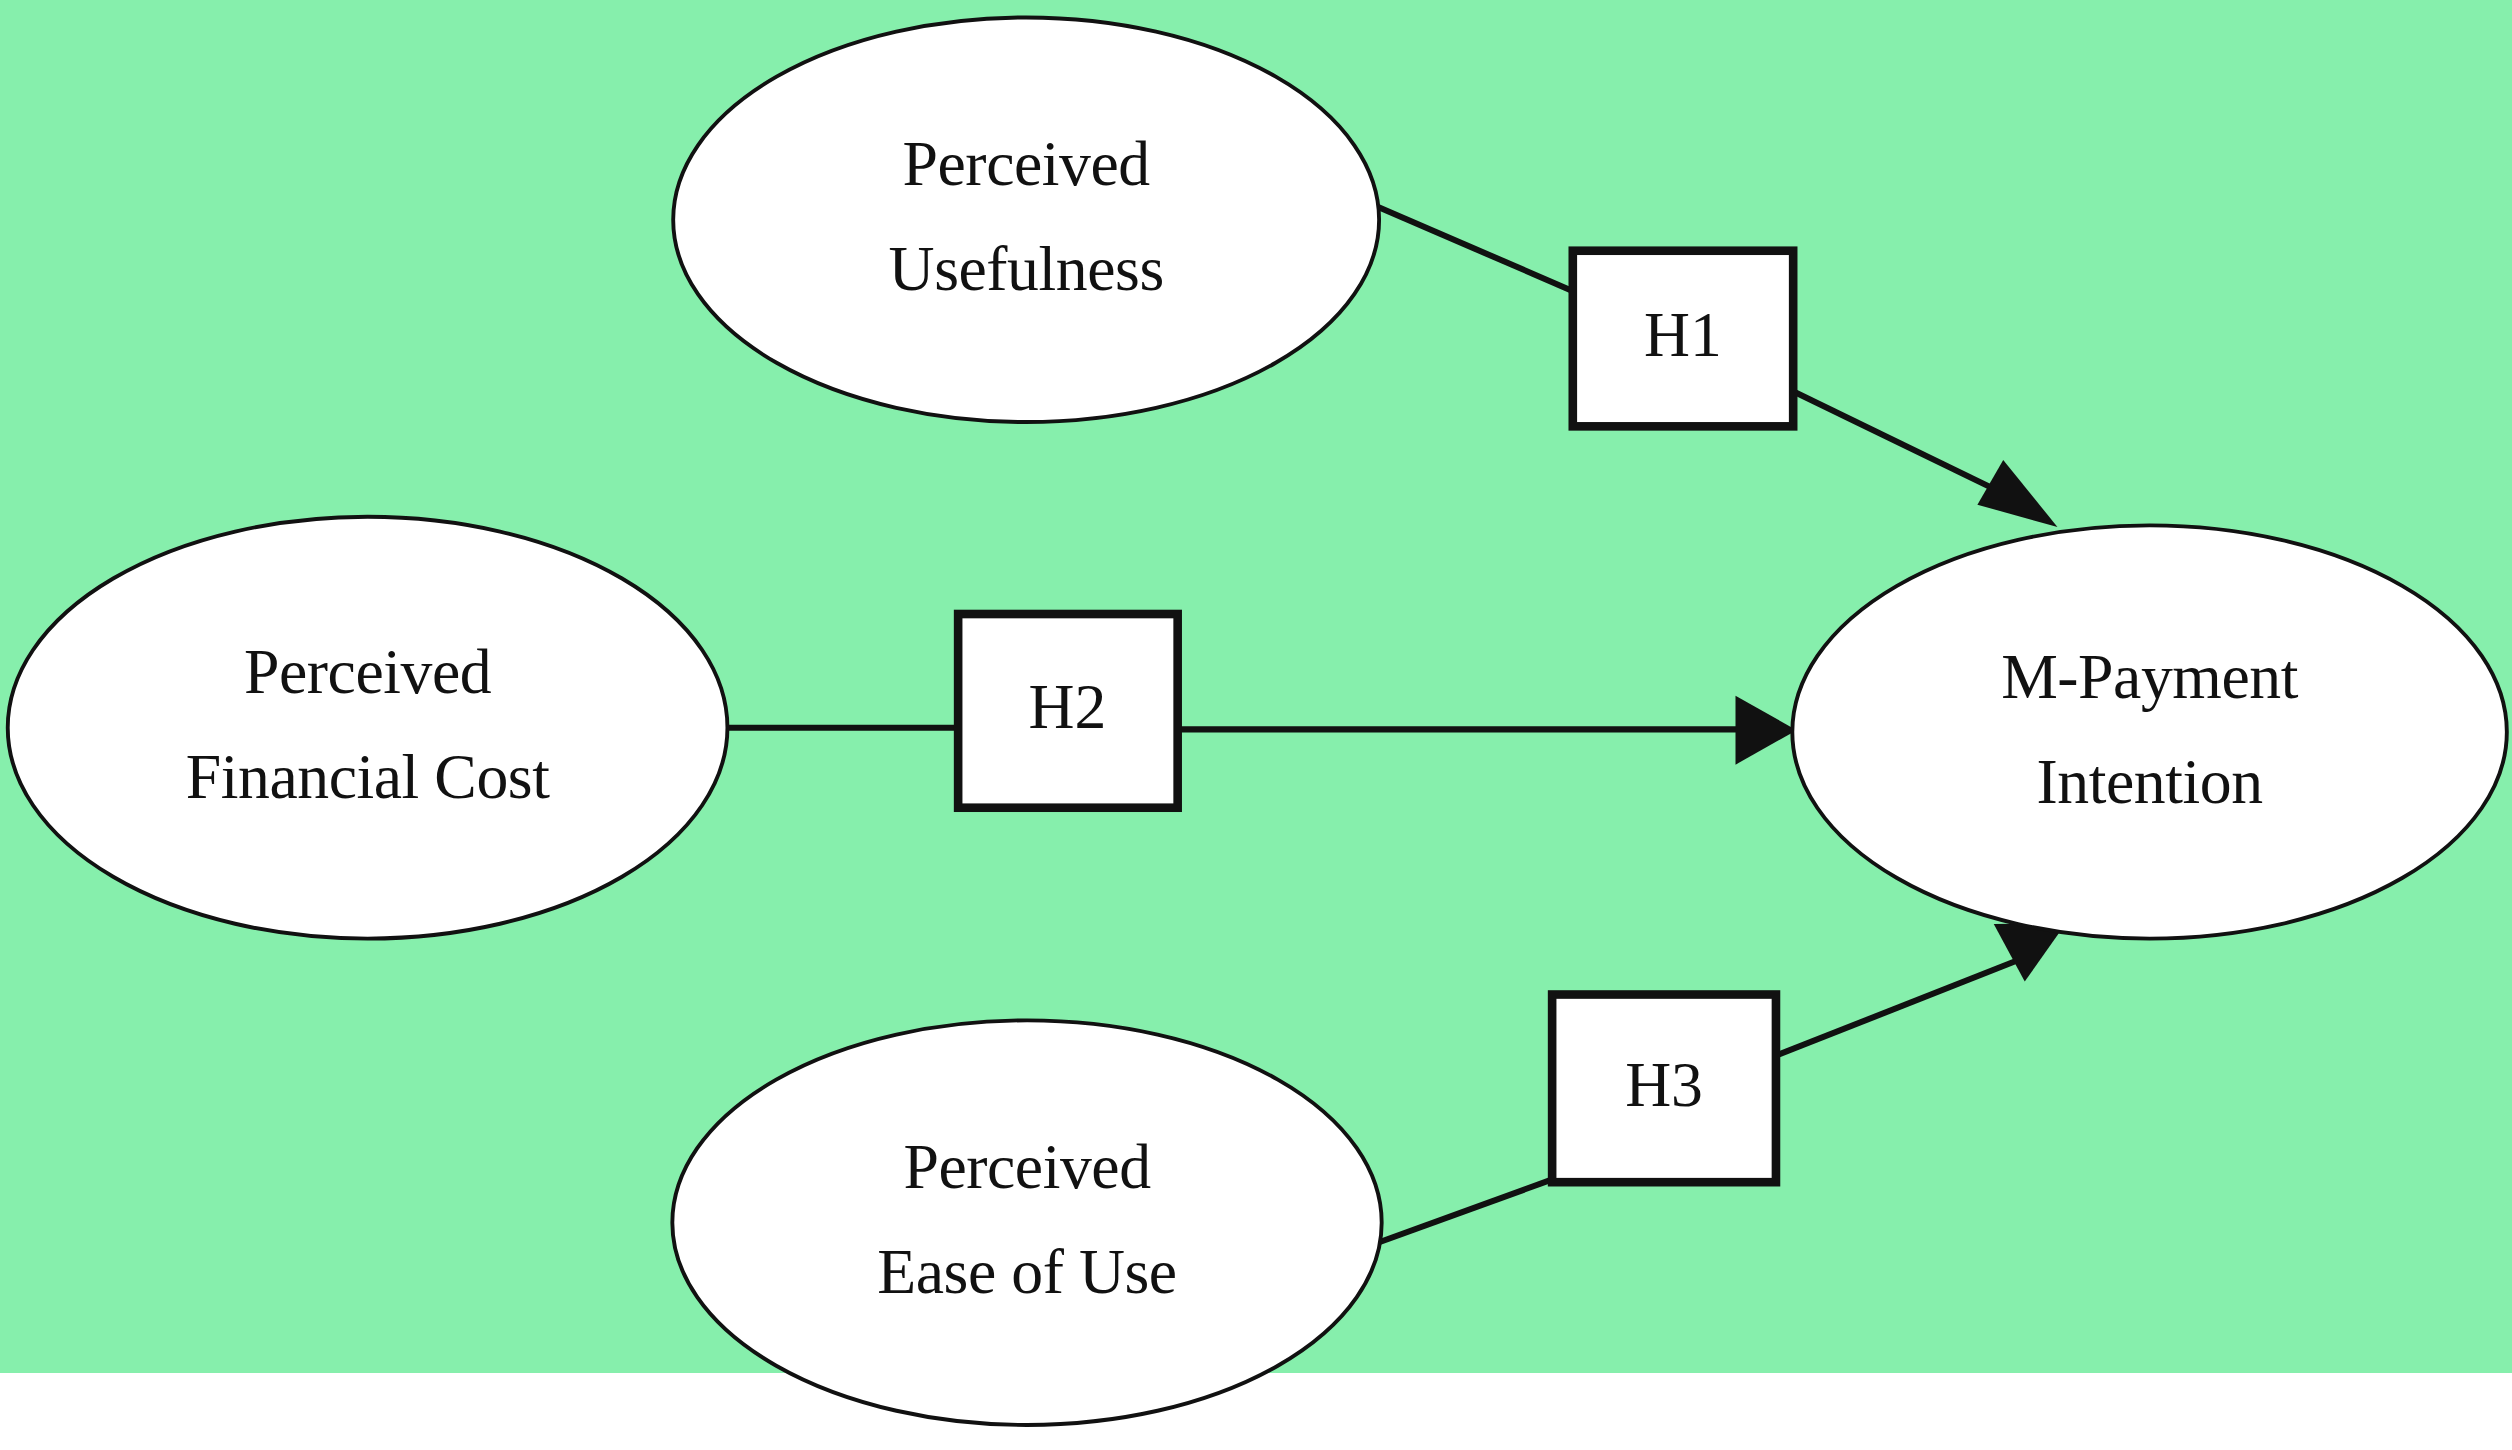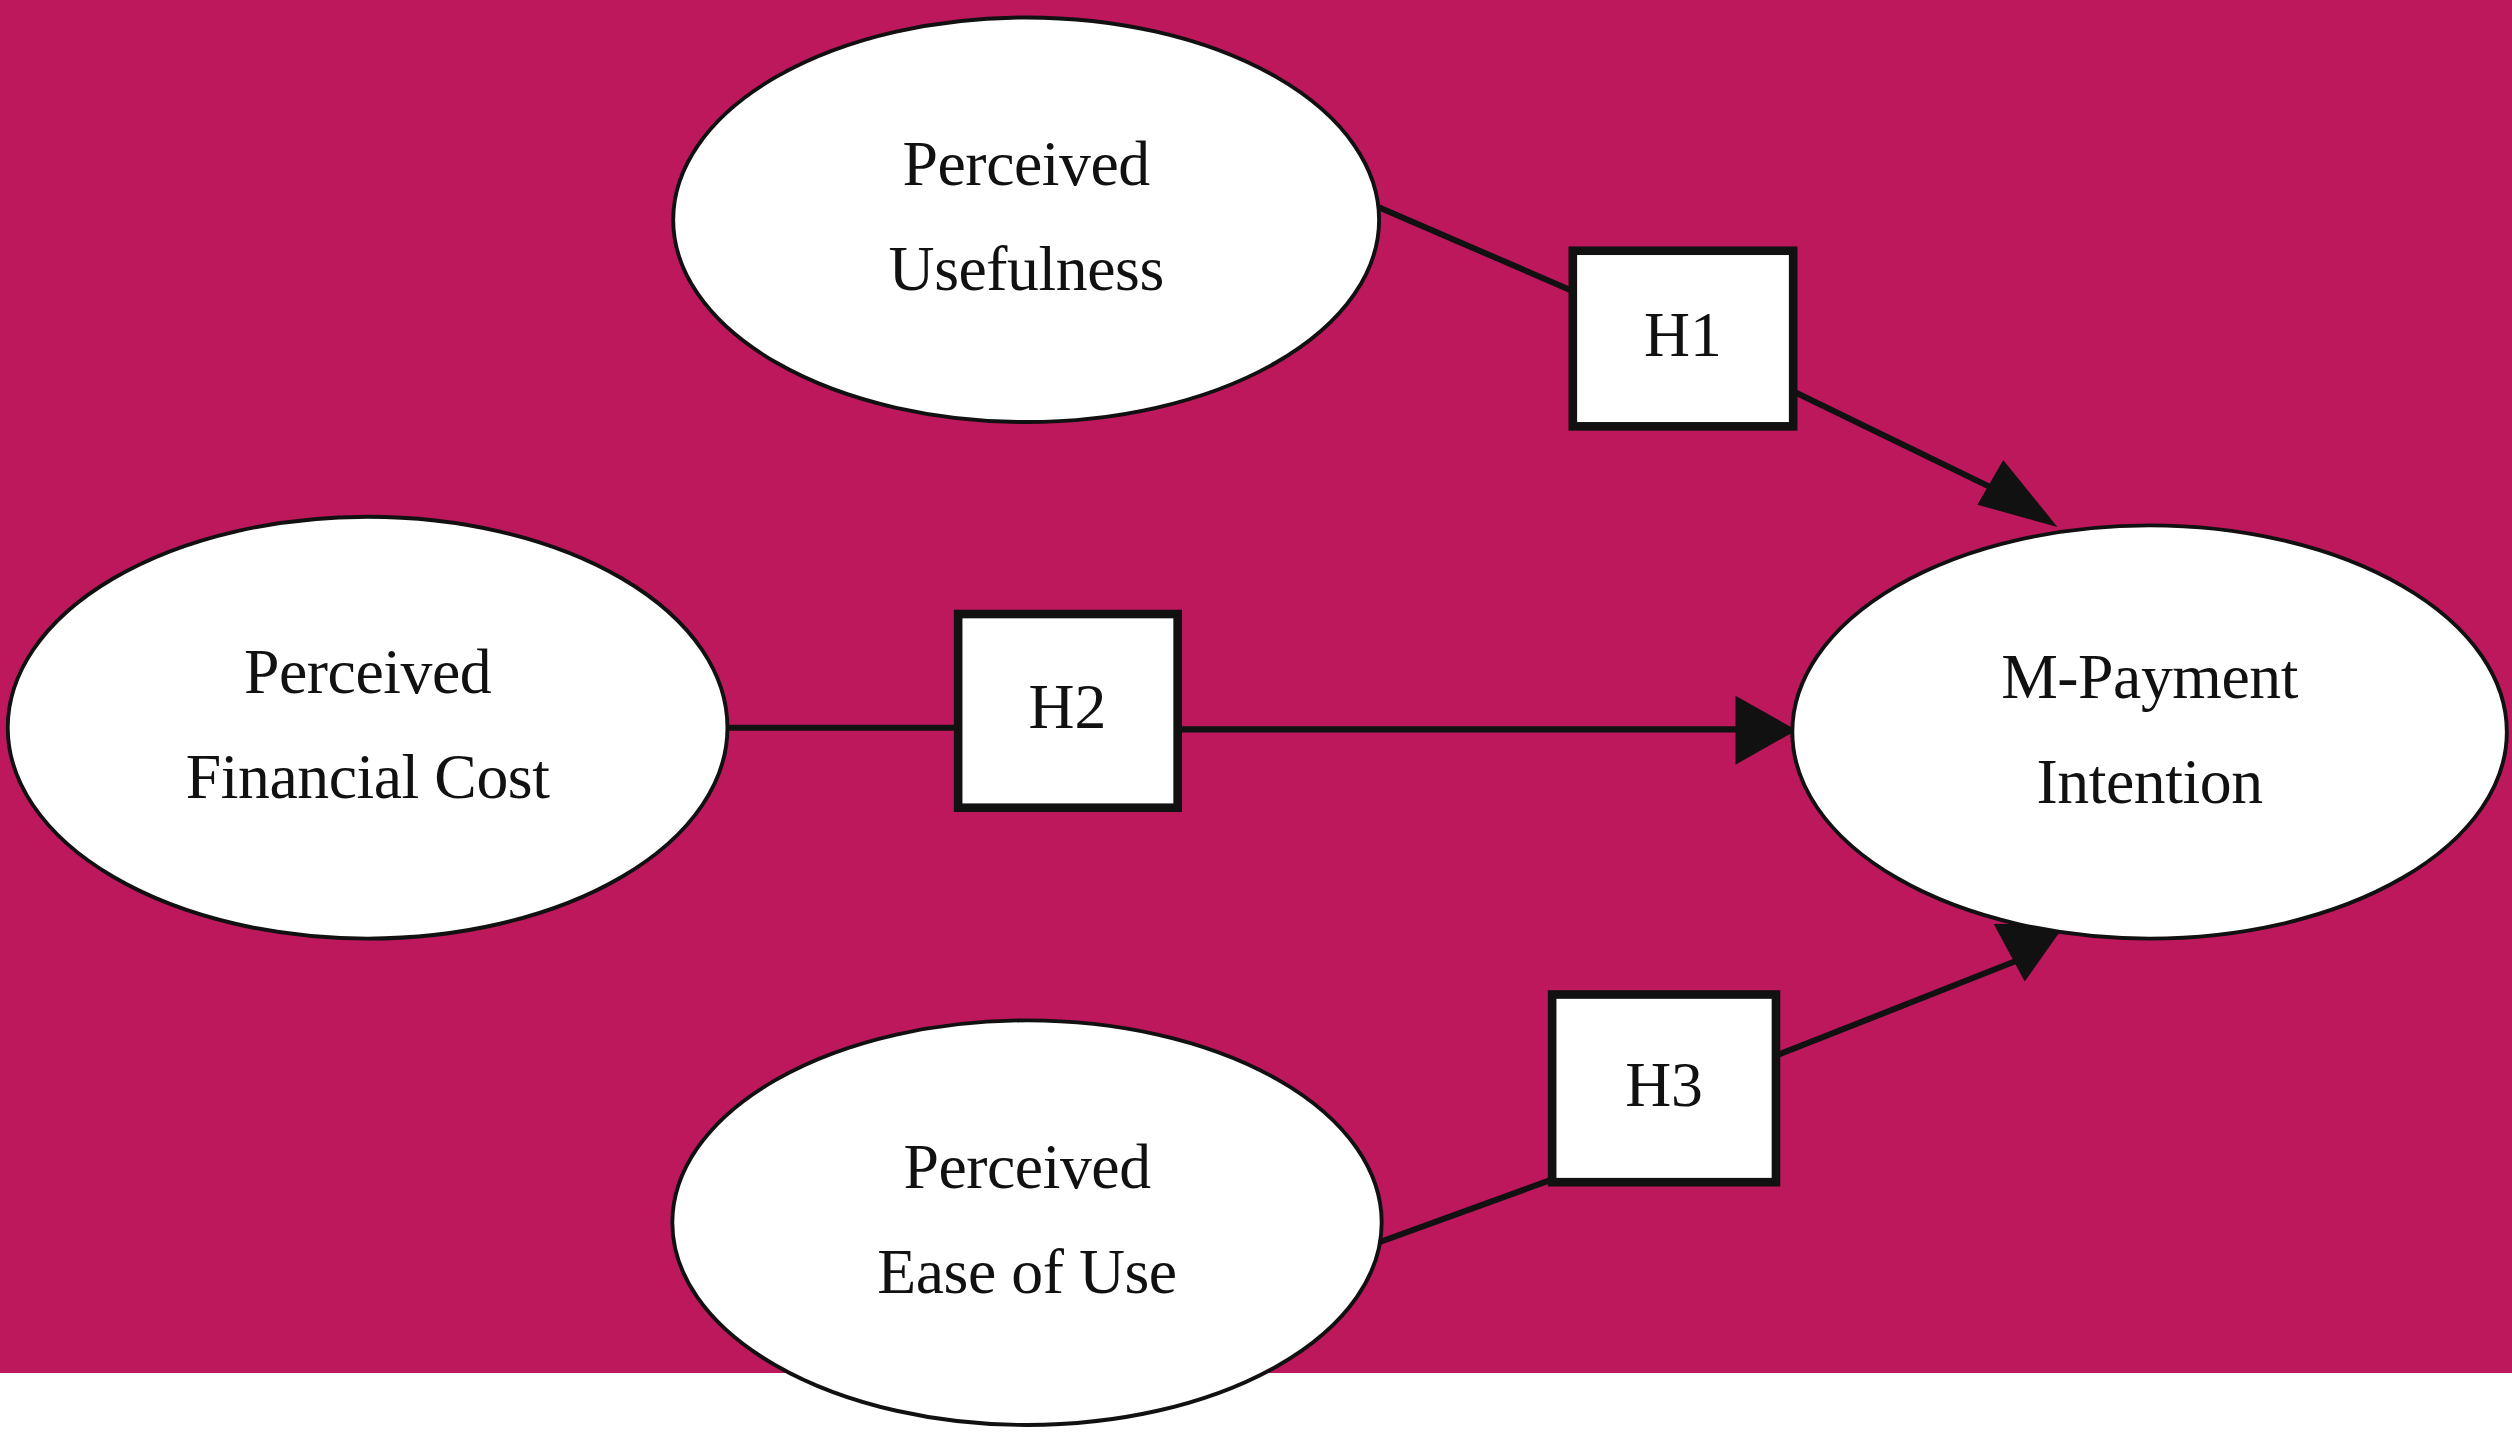--- a/index.html
+++ b/index.html
@@ -11,21 +11,21 @@
   body {
     width: 2512px;
     height: 1451px;
     overflow: hidden;
     font-family: "Liberation Serif", "DejaVu Serif", serif;
   }
   #diagram-root {
     position: relative;
     width: 2512px;
     height: 1373px;
-    background: #be185d;
+    background: #86efac;
   }
   #model-svg {
     position: absolute;
     left: 0;
     top: 0;
     width: 2512px;
     height: 1451px;
     display: block;
   }
   .node-ellipse {

